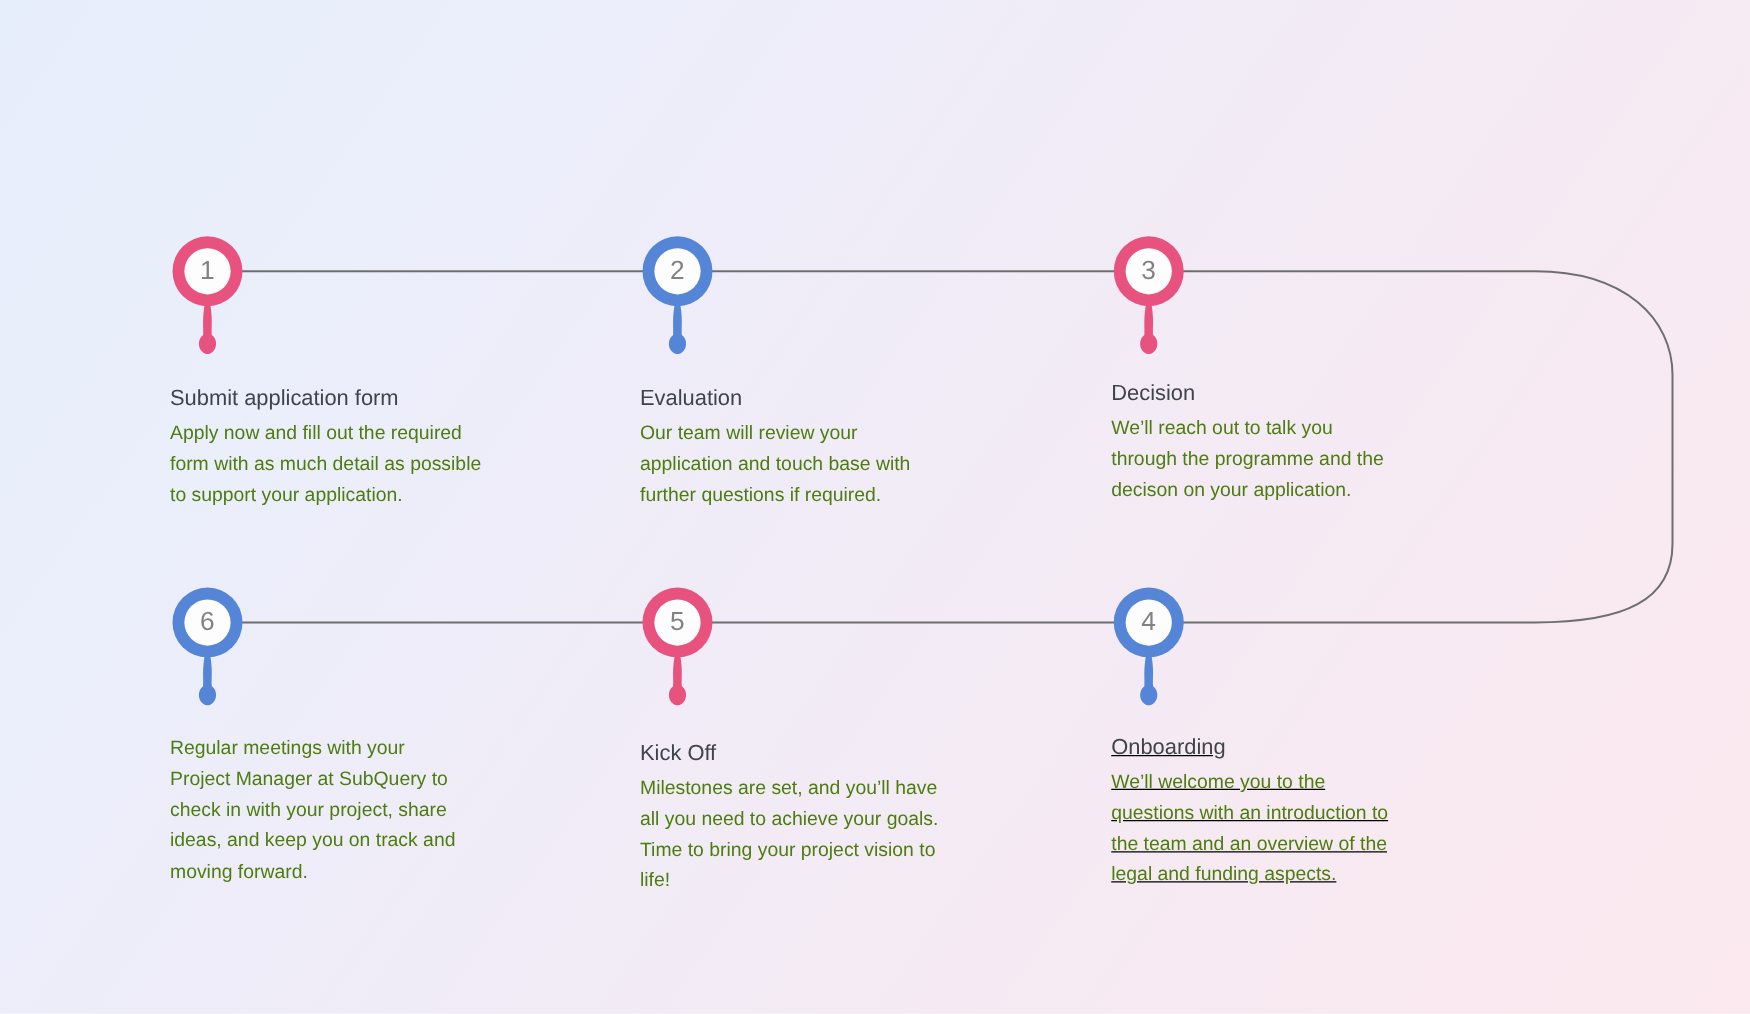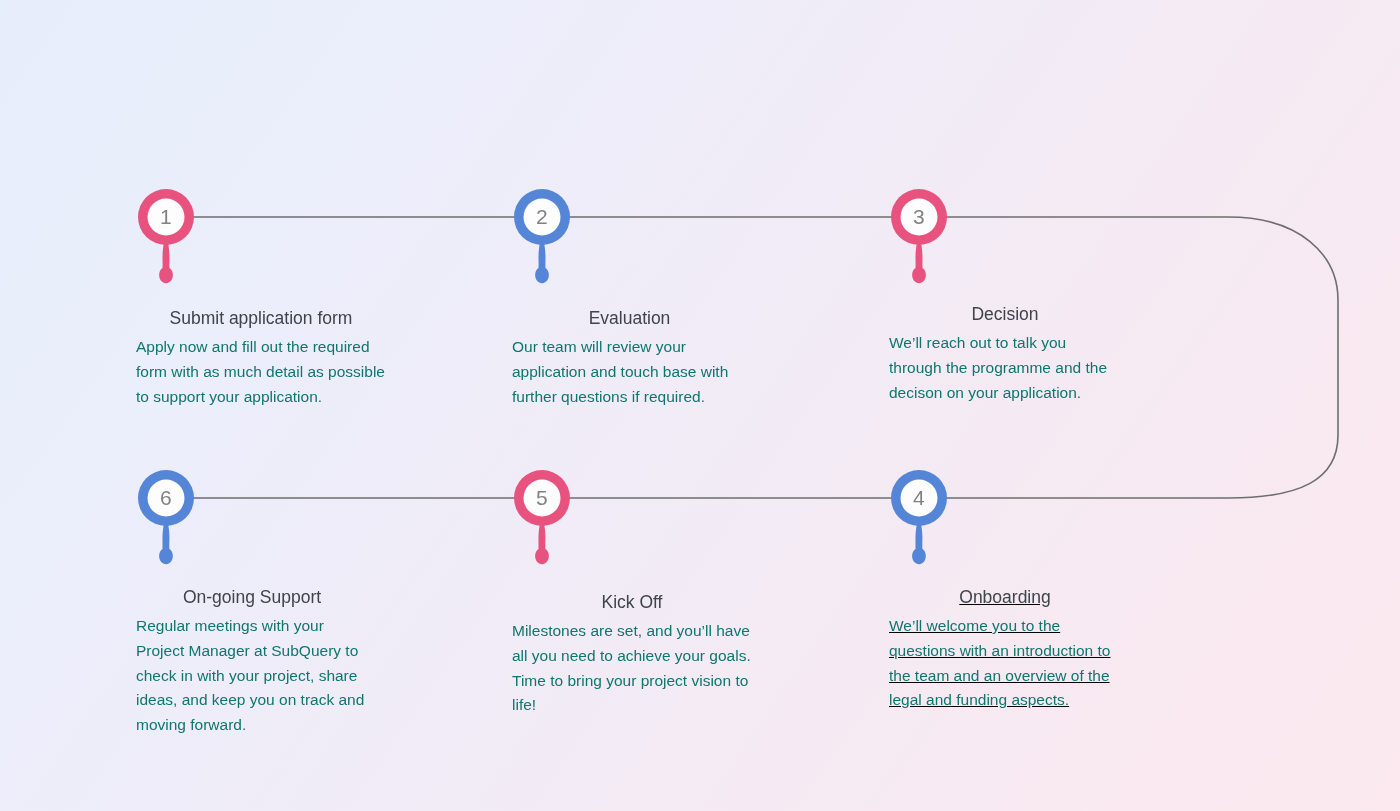--- a/index.html
+++ b/index.html
@@ -87,26 +87,25 @@
   .step-text {
     position: absolute;
     width: 250px;
   }
   .step-title {
     font-size: 17.5px;
     font-weight: 400;
     color: #3f434a;
     margin: 0 0 6px 0;
     line-height: 1.2;
-    text-align: center;
   }
   .step-desc {
     font-size: 15.5px;
     font-weight: 400;
-    color: #0f766e;
+    color: #4d7c0f;
     margin: 0;
     line-height: 1.6;
   }
 </style>
 </head>
 <body>
 
 <div id="stage">
 
 
@@ -181,21 +180,20 @@
     <p class="step-title">Evaluation</p>
     <p class="step-desc">Our team will review your application and touch base with further questions if required.</p>
   </div>
 
   <div class="step-text" style="left:889px; top:304px; width:232px;">
     <p class="step-title">Decision</p>
     <p class="step-desc">We’ll reach out to talk you through the programme and the decison on your application.</p>
   </div>
 
   <div class="step-text" style="left:136px; top:587px; width:232px;">
-    <p class="step-title">On-going Support</p>
     <p class="step-desc">Regular meetings with your Project Manager at SubQuery to check in with your project, share ideas, and keep you on track and moving forward.</p>
   </div>
 
   <div class="step-text" style="left:512px; top:592px; width:240px;">
     <p class="step-title">Kick Off</p>
     <p class="step-desc">Milestones are set, and you’ll have all you need to achieve your goals. Time to bring your project vision to life!</p>
   </div>
 
   <div class="step-text" style="left:889px; top:587px; width:232px;text-decoration:underline;">
     <p class="step-title">Onboarding</p>

